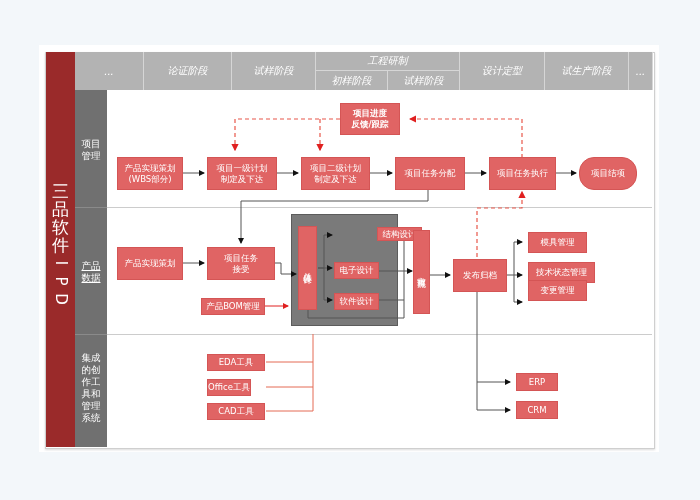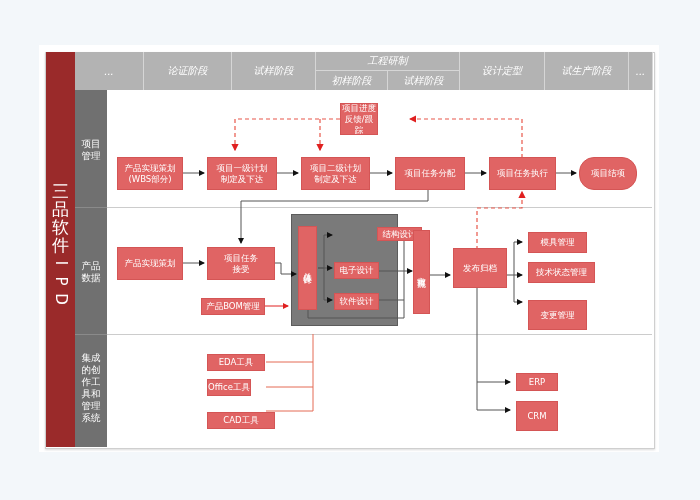--- a/index.html
+++ b/index.html
@@ -60,21 +60,21 @@
 <div class="hdr" style="left:545px;width:84px;">
     <span>试生产阶段</span>
   </div>
 <div class="hdr" style="left:629px;width:24px;">
     <span>...</span>
   </div>
 
 <div class="laneheads"></div>
 <div class="lanehead lane-text" style="top: 138px; white-space: pre-line;">项目
 管理</div>
-<div class="lanehead lane-text" style="top: 260px; white-space: pre-line;">产品
+<div class="lanehead lane-text" style="top: 260px; white-space: pre-line; text-decoration: underline;">产品
 数据</div>
 <div class="lanehead lane-text" style="top: 352px; white-space: pre-line;">集成
 的创
 作工
 具和
 管理
 系统</div>
 
 <div class="lanesep" style="top:207px;"></div>
 <div class="lanesep" style="top:334px;"></div>
@@ -125,21 +125,21 @@
   </g>
 
   <g stroke="#e8574a" stroke-width="1.2" fill="none" stroke-dasharray="4,3">
     <path d="M340 119 L235 119 L235 150" marker-end="url(#ar)"></path>
     <path d="M320 119 L320 150" marker-end="url(#ar)"></path>
     <path d="M522 158 L522 119 L410 119" marker-end="url(#ar)"></path>
     <path d="M477 264 L477 208 L522 208 L522 192" marker-end="url(#ar)"></path>
   </g>
 </svg>
 
-<div class="box" style="left:340px;top:103px;width:38px;height:32px;">
+<div class="box" style="left:340px;top:103px;width:60px;height:32px;font-weight:bold;">
     <span class="ml" style="white-space: pre-line;">项目进度
 反馈/跟踪</span>
   </div>
 <div class="box" style="left:117px;top:157px;width:66px;height:33px;">
     <span class="ml" style="white-space: pre-line;">产品实现策划
 (WBS部分)</span>
   </div>
 <div class="box" style="left:207px;top:157px;width:70px;height:33px;">
     <span class="ml" style="white-space: pre-line;">项目一级计划
 制定及下达</span>
@@ -176,40 +176,40 @@
   </div>
 <div class="box" style="left:334px;top:262px;width:45px;height:17px;">
     <span>电子设计</span>
   </div>
 <div class="box" style="left:334px;top:293px;width:45px;height:17px;">
     <span>软件设计</span>
   </div>
 <div class="box vbox" style="left:413px;top:230px;width:17px;height:84px;">
     <span>审批流程</span>
   </div>
-<div class="box" style="left:453px;top:248px;width:54px;height:40px;justify-content:center;">
+<div class="box" style="left:453px;top:259px;width:54px;height:33px;justify-content:center;">
     <span>发布归档</span>
   </div>
 <div class="box" style="left:528px;top:232px;width:59px;height:21px;">
     <span>模具管理</span>
   </div>
 <div class="box" style="left:528px;top:262px;width:67px;height:21px;">
     <span>技术状态管理</span>
   </div>
-<div class="box" style="left:528px;top:300px;width:59px;height:30px;">
+<div class="box" style="left:528px;top:280px;width:59px;height:21px;">
     <span>变更管理</span>
   </div>
 
 <div class="box" style="left:207px;top:354px;width:58px;height:17px;">
     <span>EDA工具</span>
   </div>
 <div class="box" style="left:207px;top:379px;width:44px;height:17px;">
     <span>Office工具</span>
   </div>
-<div class="box" style="left:207px;top:412px;width:68px;height:17px;">
+<div class="box" style="left:207px;top:403px;width:58px;height:17px;">
     <span>CAD工具</span>
   </div>
 <div class="box" style="left:516px;top:373px;width:42px;height:18px;">
     <span>ERP</span>
   </div>
-<div class="box" style="left:516px;top:401px;width:42px;height:30px;">
+<div class="box" style="left:516px;top:401px;width:42px;height:18px;">
     <span>CRM</span>
   </div>
 
 </body></html>

